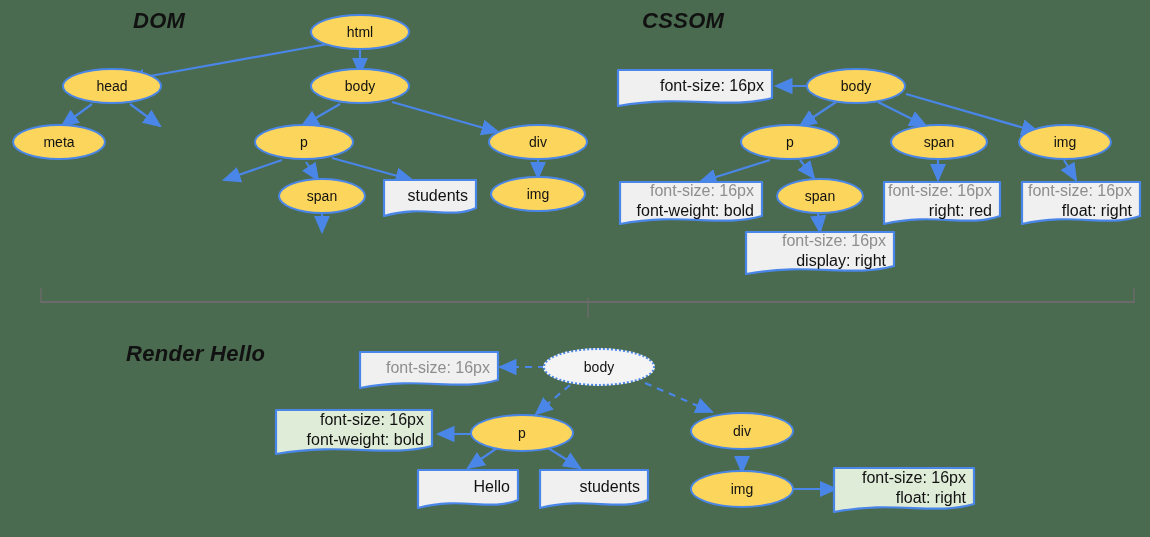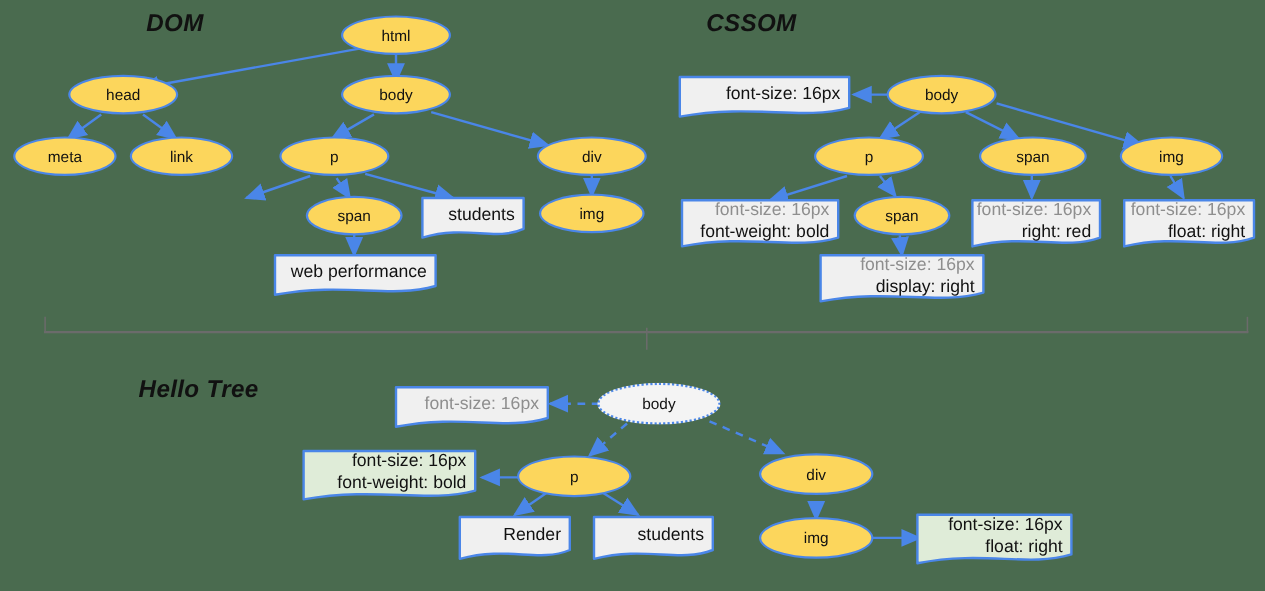--- a/index.html
+++ b/index.html
@@ -105,43 +105,36 @@
       <path d="M478,434 L438,434"></path>
       <path d="M497,448 L468,468"></path>
       <path d="M548,448 L580,468"></path>
       <path d="M742,456 L742,472"></path>
       <path d="M790,489 L836,489"></path>
     </g>
   </svg>
 
   <div class="section-title" style="left:133px;top:8px;">DOM</div>
   <div class="section-title" style="left:642px;top:8px;text-align:center;">CSSOM</div>
-  <div class="section-title" style="left:126px;top:341px;">Hello Tree</div>
+  <div class="section-title" style="left:126px;top:341px;">Render Hello</div>
 
   <div class="node" style="left:62px;top:68px;width:100px;height:36px;">head</div>
   <div class="node" style="left:310px;top:14px;width:100px;height:36px;">html</div>
   <div class="node" style="left:310px;top:68px;width:100px;height:36px;">body</div>
   <div class="node" style="left:12px;top:124px;width:94px;height:36px;">meta</div>
-  <div class="node" style="left:118px;top:124px;width:94px;height:36px;">link</div>
   <div class="node" style="left:254px;top:124px;width:100px;height:36px;">p</div>
   <div class="node" style="left:488px;top:124px;width:100px;height:36px;">div</div>
   <div class="node" style="left:278px;top:178px;width:88px;height:36px;">span</div>
   <div class="node" style="left:490px;top:176px;width:96px;height:36px;">img</div>
 
   <div class="doc" style="left: 382px; top: 178px; width: 96px; height: 36px; background: transparent;">
       <svg class="docbg" viewBox="0 0 96 46" preserveAspectRatio="none" style="height: 46px;">
         <path d="M2,2 L94,2 L94,30 C67.19999999999999,42 43.2,26 2,38 Z" fill="#f0f0f0" stroke="#4a86e8" stroke-width="2.2" stroke-linejoin="round"></path>
       </svg>
     <span class="doctext own">students</span>
-  </div>
-  <div class="doc" style="left: 248px; top: 230px; width: 150px; height: 36px; background: transparent;">
-      <svg class="docbg" viewBox="0 0 150 46" preserveAspectRatio="none" style="height: 46px;">
-        <path d="M2,2 L148,2 L148,30 C105,42 67.5,26 2,38 Z" fill="#f0f0f0" stroke="#4a86e8" stroke-width="2.2" stroke-linejoin="round"></path>
-      </svg>
-    <span class="doctext own">web performance</span>
   </div>
 
   <div class="node" style="left:806px;top:68px;width:100px;height:36px;">body</div>
   <div class="node" style="left:740px;top:124px;width:100px;height:36px;">p</div>
   <div class="node" style="left:890px;top:124px;width:98px;height:36px;">span</div>
   <div class="node" style="left:1018px;top:124px;width:94px;height:36px;">img</div>
   <div class="node" style="left:776px;top:178px;width:88px;height:36px;">span</div>
 
   <div class="doc" style="left: 616px; top: 68px; width: 158px; height: 36px; background: transparent;">
       <svg class="docbg" viewBox="0 0 158 46" preserveAspectRatio="none" style="height: 46px;">
@@ -208,21 +201,21 @@
         <path d="M2,2 L142,2 L142,38 C100.8,50 64.8,34 2,46 Z" fill="#dfecd8" stroke="#4a86e8" stroke-width="2.2" stroke-linejoin="round"></path>
       </svg>
     <span class="doctext inherit">font-size: 16px</span>
     <span class="doctext own">float: right</span>
   </div>
 
   <div class="doc" style="left: 416px; top: 468px; width: 104px; height: 38px; background: transparent;">
       <svg class="docbg" viewBox="0 0 104 48" preserveAspectRatio="none" style="height: 48px;">
         <path d="M2,2 L102,2 L102,32 C72.8,44 46.800000000000004,28 2,40 Z" fill="#f0f0f0" stroke="#4a86e8" stroke-width="2.2" stroke-linejoin="round"></path>
       </svg>
-    <span class="doctext own">Render</span>
+    <span class="doctext own">Hello</span>
   </div>
   <div class="doc" style="left: 538px; top: 468px; width: 112px; height: 38px; background: transparent;">
       <svg class="docbg" viewBox="0 0 112 48" preserveAspectRatio="none" style="height: 48px;">
         <path d="M2,2 L110,2 L110,32 C78.39999999999999,44 50.4,28 2,40 Z" fill="#f0f0f0" stroke="#4a86e8" stroke-width="2.2" stroke-linejoin="round"></path>
       </svg>
     <span class="doctext own">students</span>
   </div>
 
 </div>
 

